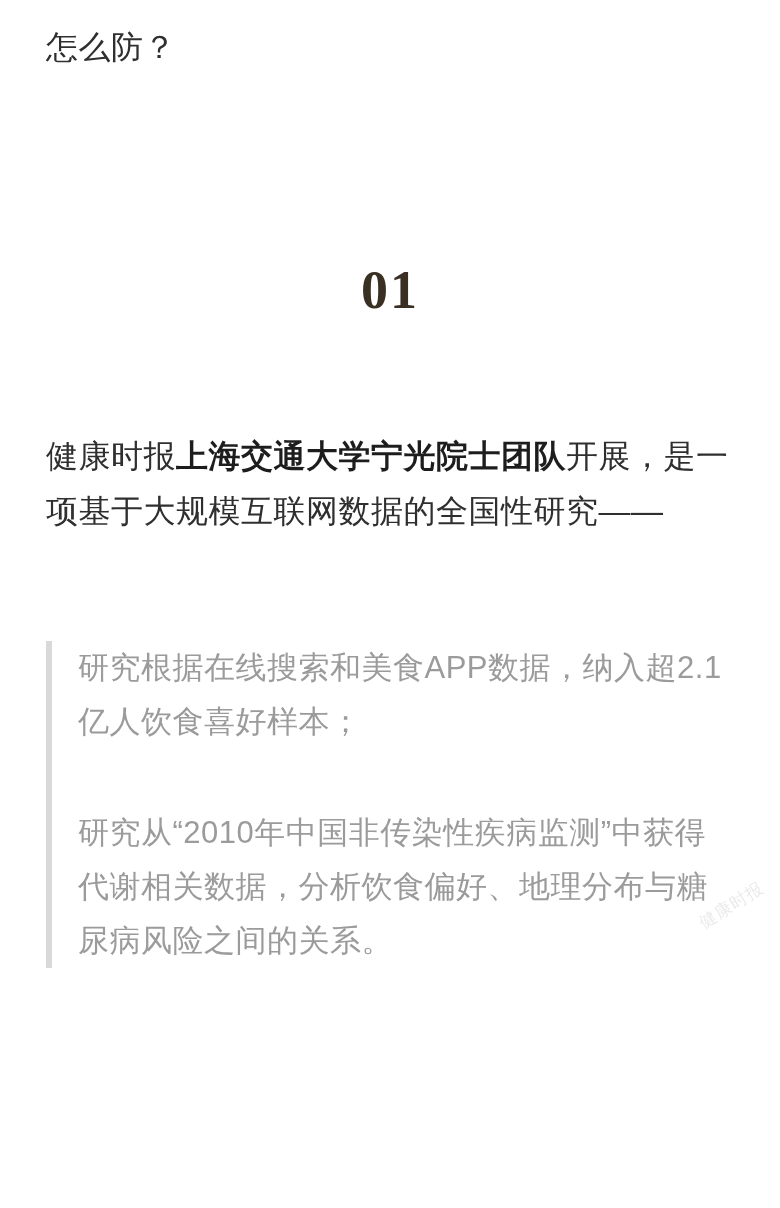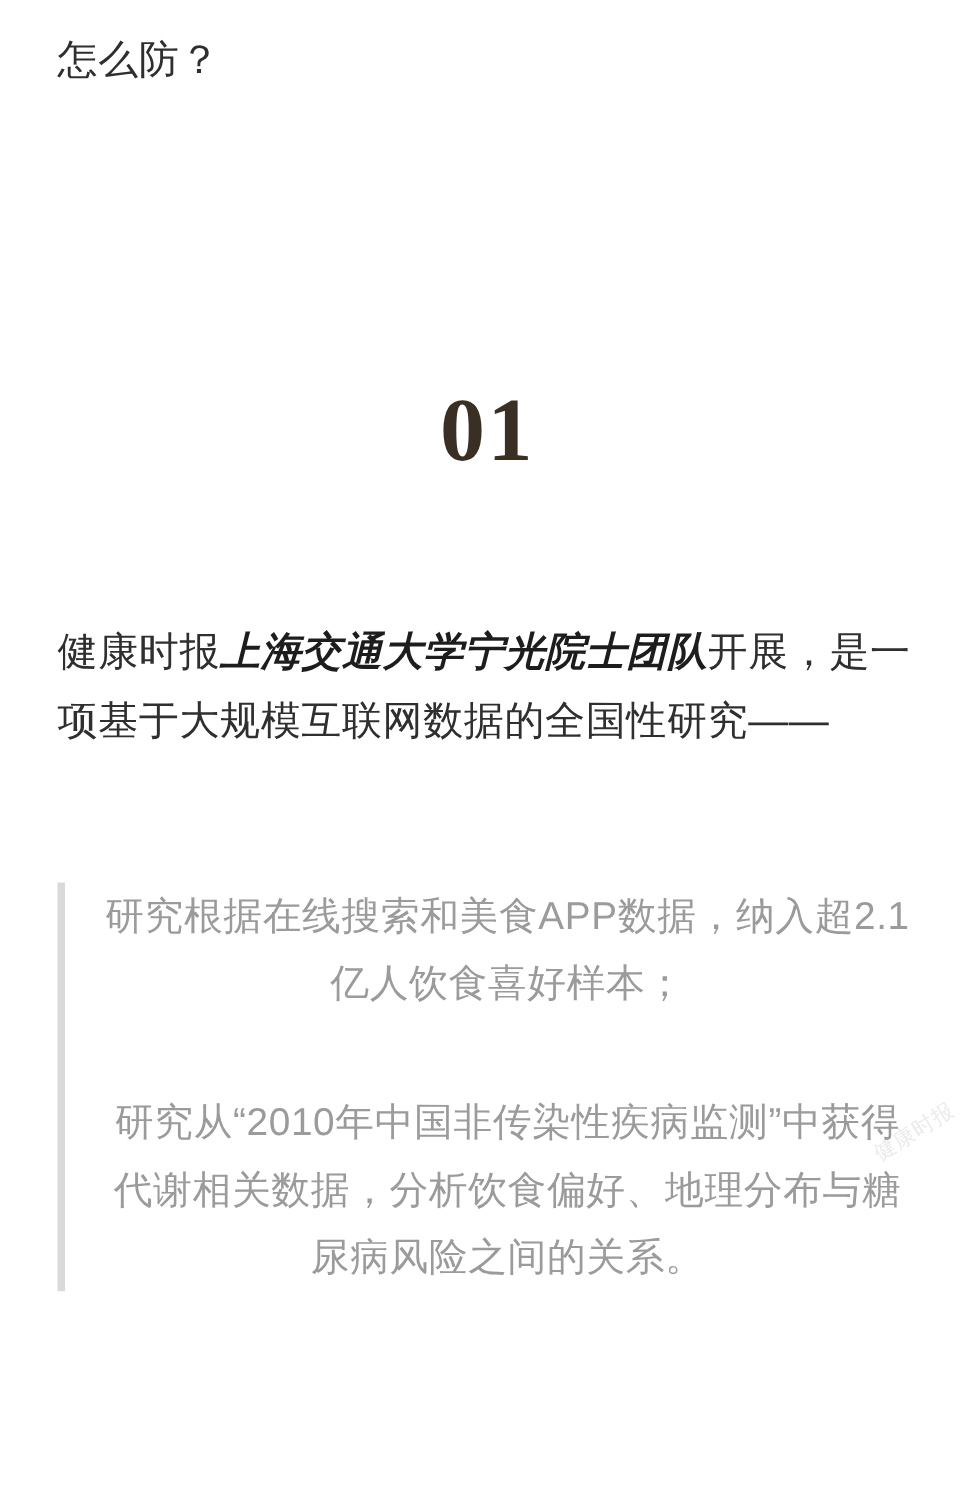--- a/index.html
+++ b/index.html
@@ -31,44 +31,41 @@
   }
   .gap-1 { height: 76px; }
   .gap-2 { height: 96px; }
   .gap-3 { height: 90px; }
   .gap-4 { height: 84px; }
 
   .section-number {
     text-align: center;
     font-family: "Liberation Serif", "DejaVu Serif", serif;
     font-weight: bold;
-    font-size: 72px;
+    font-size: 54px;
     letter-spacing: 2px;
     color: #3a2f23;
-    margin-top: 44px;
   }
 
   .lead {
     font-size: 32px;
     line-height: 1.72;
     letter-spacing: 0.5px;
     color: #2f2f2f;
     margin: 0;
   }
   .lead b {
     font-weight: bold;
     color: #1d1d1d;
-    font-style: italic;
   }
 
   .quote-block {
     border-left: 6px solid #d9d9d9;
     padding-left: 26px;
     margin-top: 6px;
-    text-align: center;
   }
   .quote-para {
     font-size: 31px;
     line-height: 1.75;
     letter-spacing: 0.5px;
     color: #9b9b9b;
     margin: 0;
   }
   .quote-para + .quote-para {
     margin-top: 56px;

